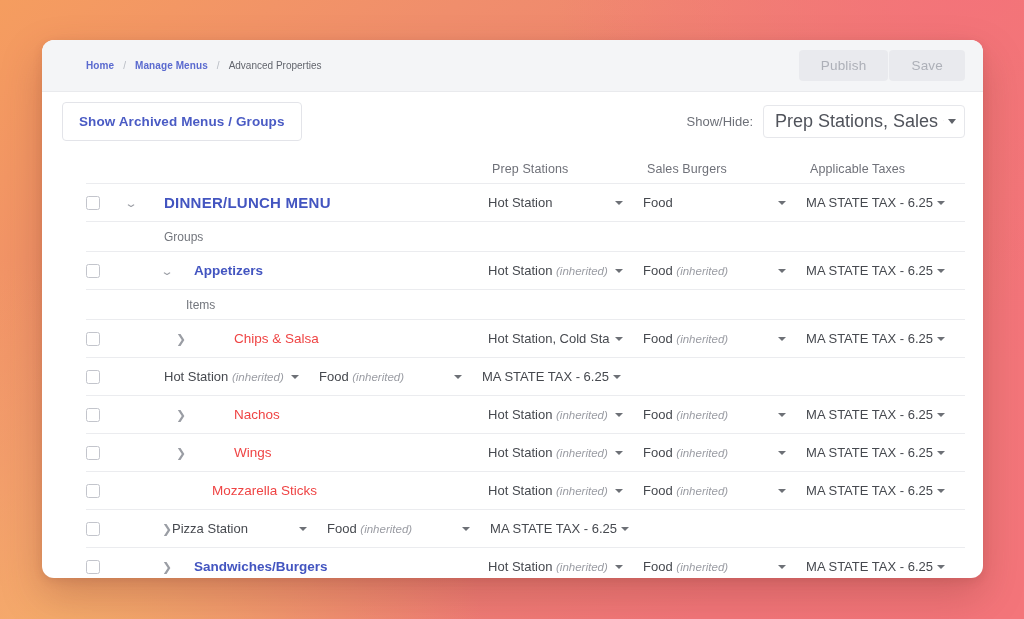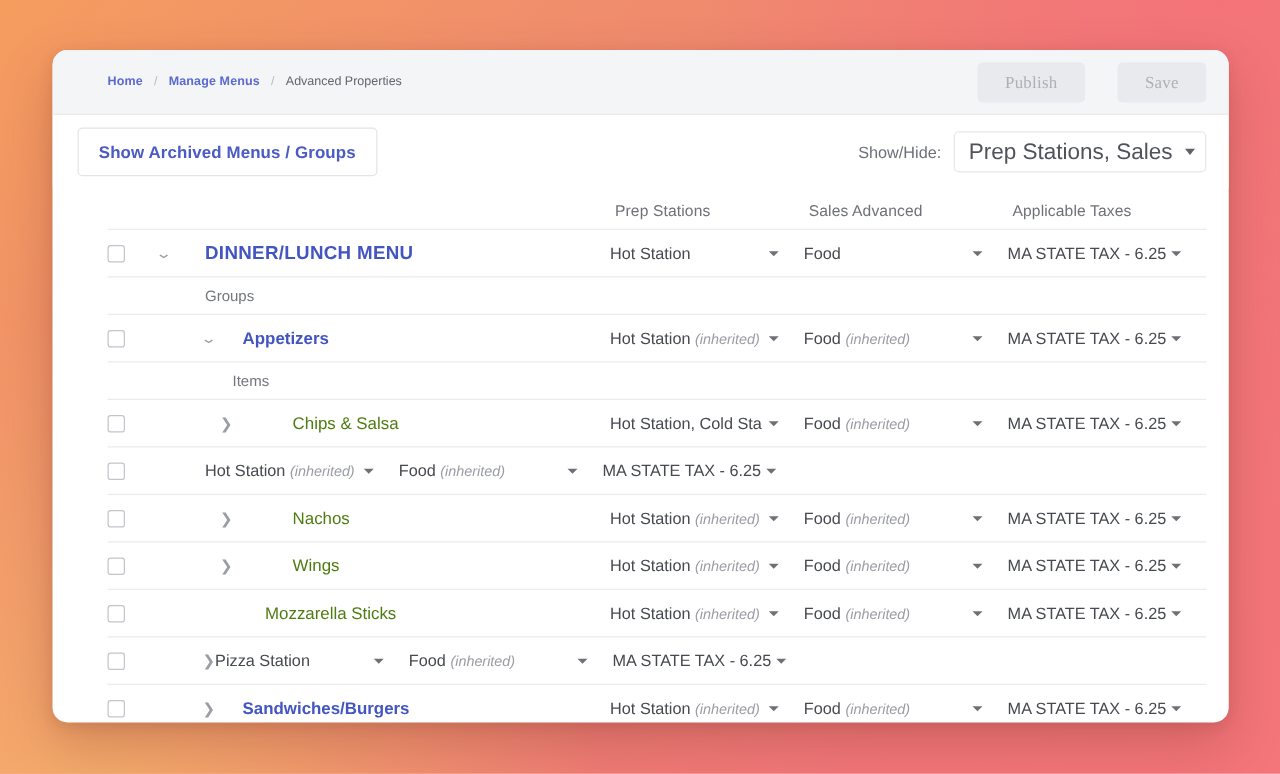--- a/index.html
+++ b/index.html
@@ -73,22 +73,21 @@
     font-weight: 400;
   }
   .crumb-current {
     color: #62656d;
     font-weight: 400;
   }
 
   .topbar-actions {
     margin-left: auto;
     display: flex;
-    gap: 26px;
-    font-family: Liberation Serif, serif;
+    gap: 1px;
   }
   .ghost-btn {
     background: #e9eaee;
     border: none;
     border-radius: 4px;
     color: #adb0b8;
     font-size: 13.5px;
     font-family: inherit;
     padding: 8px 22px;
     letter-spacing: 0.2px;
@@ -224,21 +223,21 @@
     font-size: 15px;
     letter-spacing: 0.25px;
     color: #4355c0;
   }
   .name.group {
     font-weight: 700;
     color: #4355c0;
   }
   .name.item {
     font-weight: 400;
-    color: #4d7c0f;
+    color: #ef4444;
   }
 
   .section-label {
     font-size: 12px;
     color: #73767d;
   }
 
   
   .field {
     display: flex;
@@ -305,21 +304,21 @@
   <div class="table">
 
     <div class="row header-row">
       <div class="c-check"></div>
       <div class="c-twisty"></div>
       <div class="c-name"></div>
       <div class="c-prep">
         <span class="hdr-text">Prep Stations</span>
       </div>
       <div class="c-sales">
-        <span class="hdr-text">Sales Advanced</span>
+        <span class="hdr-text">Sales Burgers</span>
       </div>
       <div class="c-tax">
         <span class="hdr-text">Applicable Taxes</span>
       </div>
     </div>
 
     <div class="row">
       <div class="c-check">
         <span class="checkbox"></span>
       </div>

